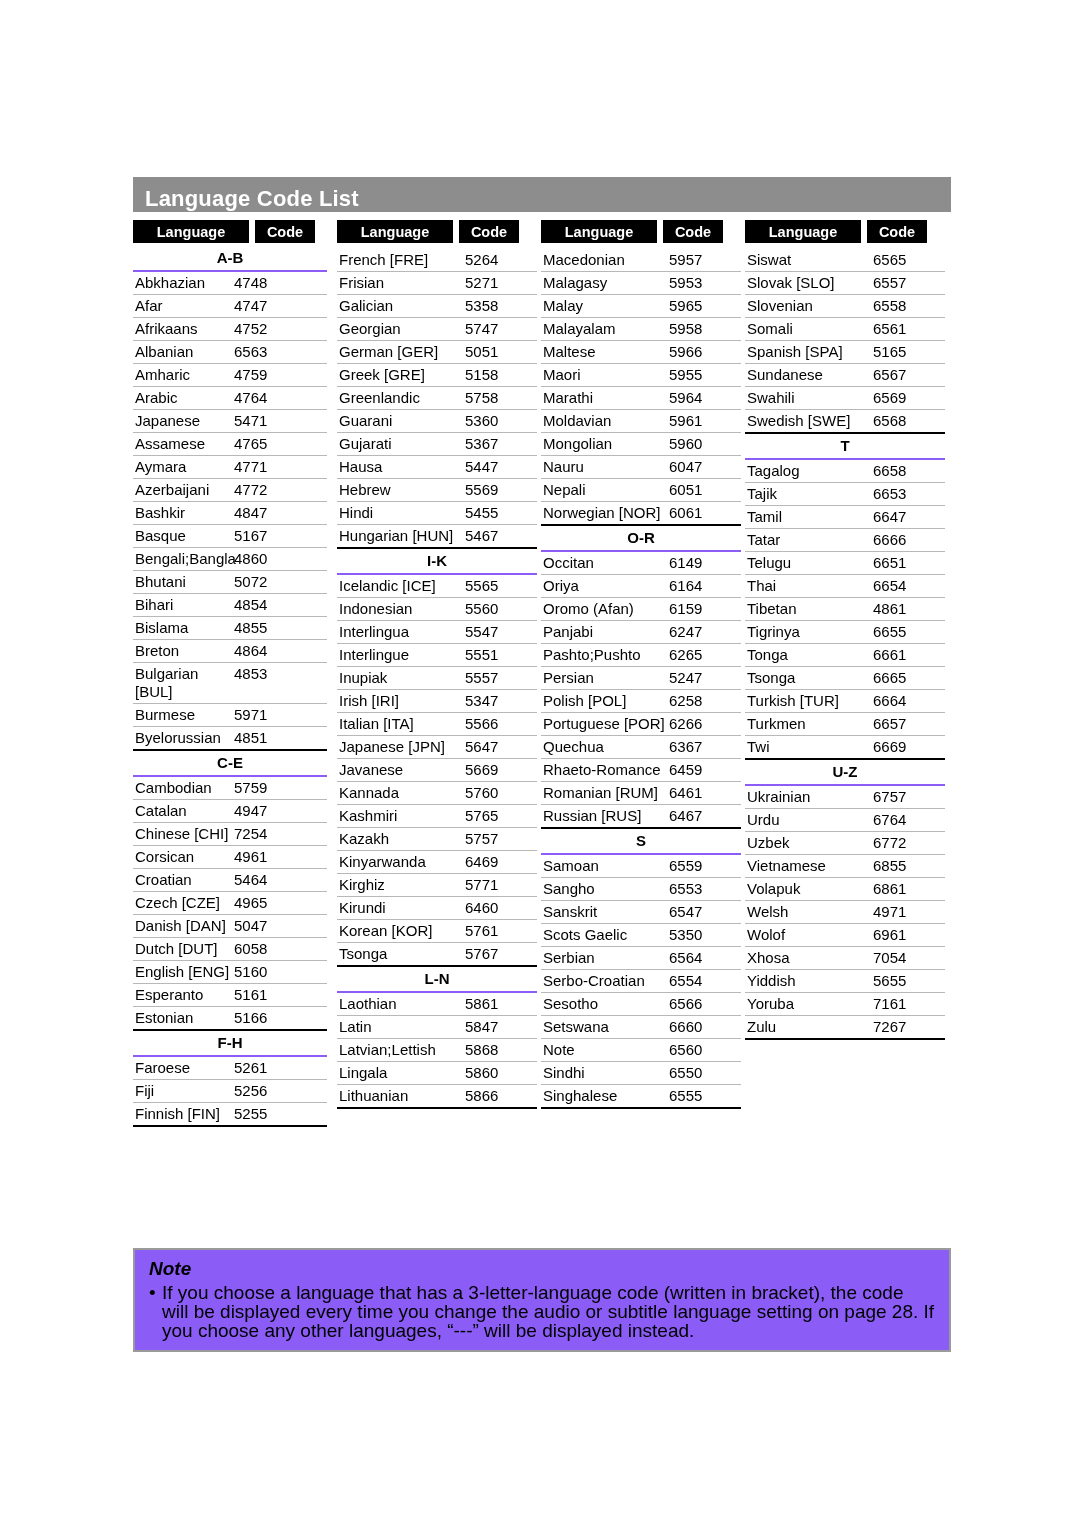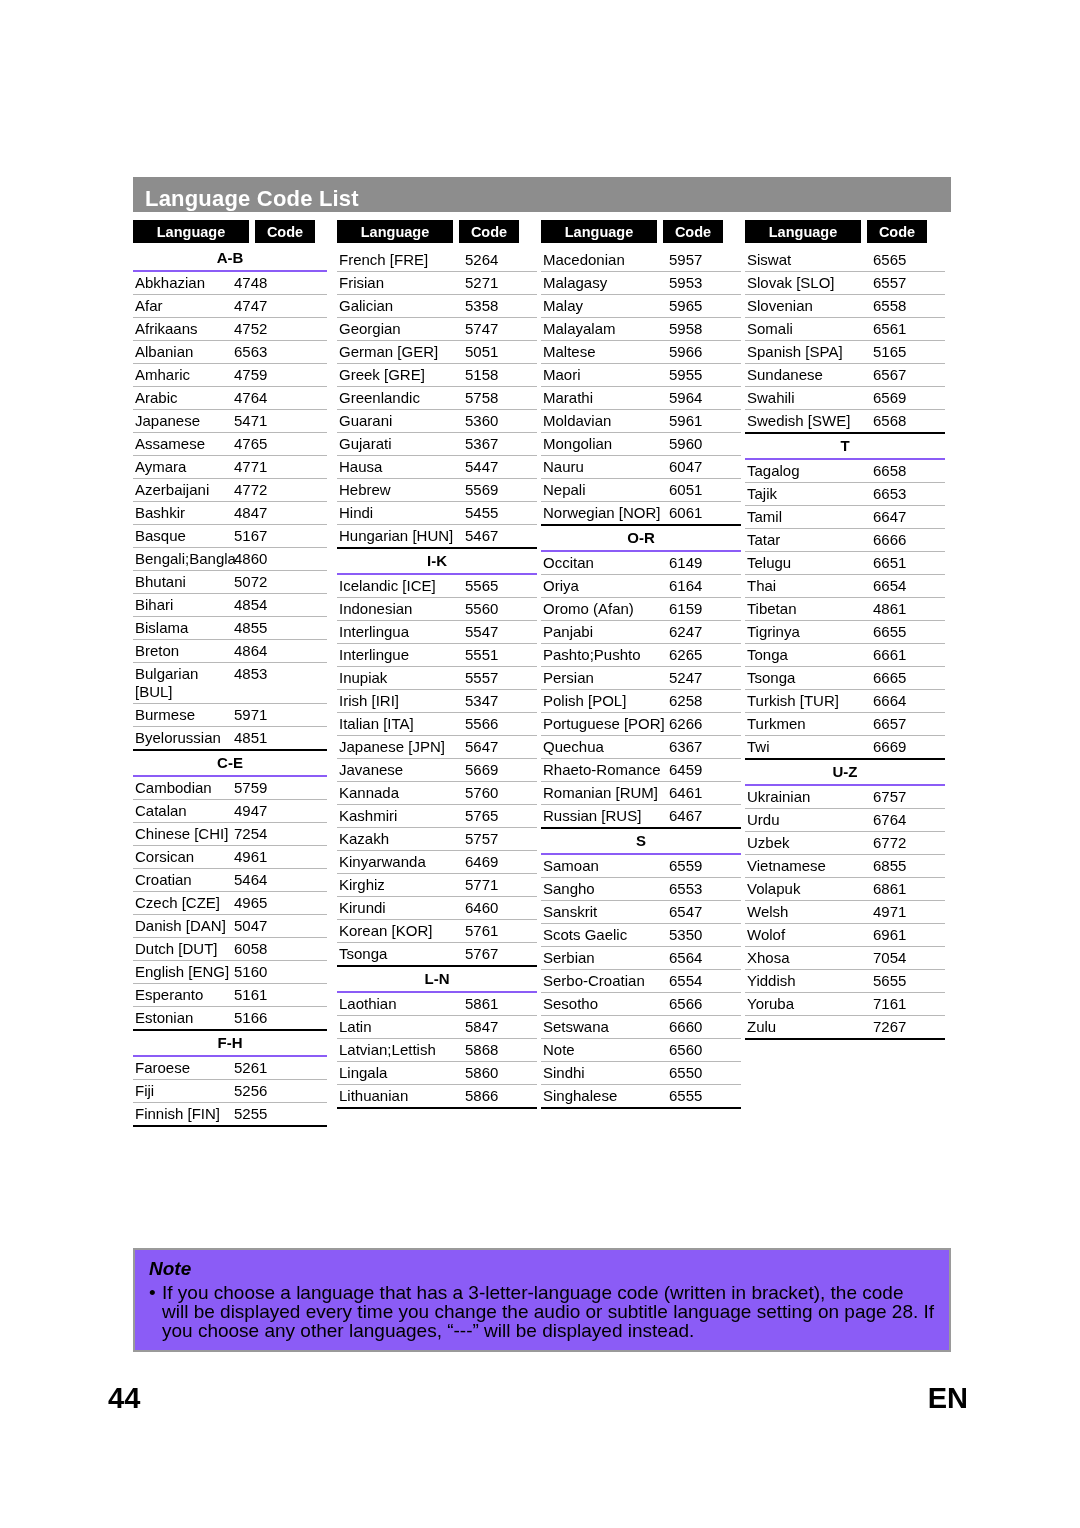--- a/index.html
+++ b/index.html
@@ -809,18 +809,14 @@
       </div>
     </div>
 
   <div class="note-box">
     <div class="note-title">Note</div>
     <ul class="note-list" id="note-list">
         <li>If you choose a language that has a 3-letter-language code (written in bracket), the code will be displayed every time you change the audio or subtitle language setting on page 28. If you choose any other languages, “---” will be displayed instead.</li>
       </ul>
   </div>
 
-  <div class="footer">
-    <span>44</span>
-    <span>EN</span>
-  </div>
 
 </div>
 
 </body></html>

